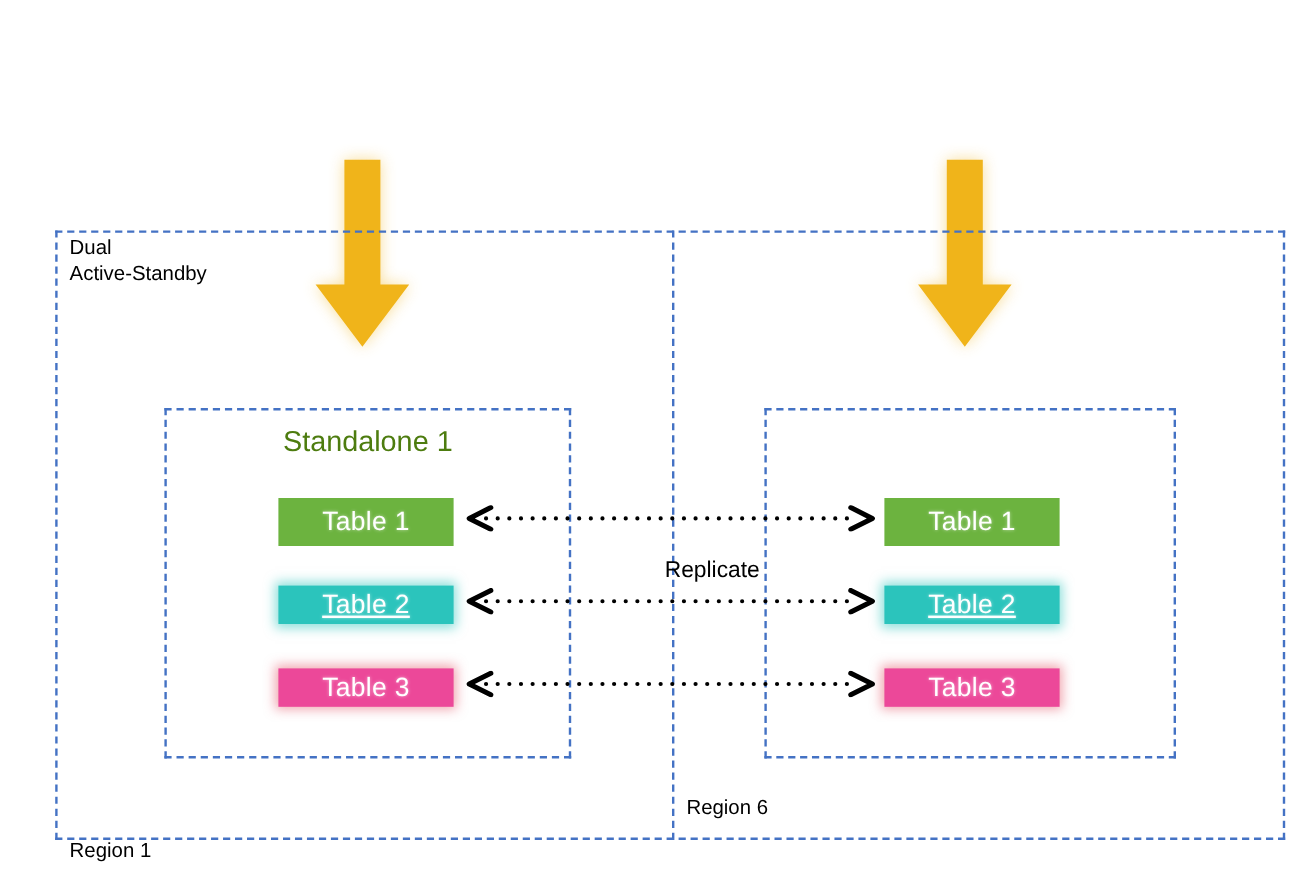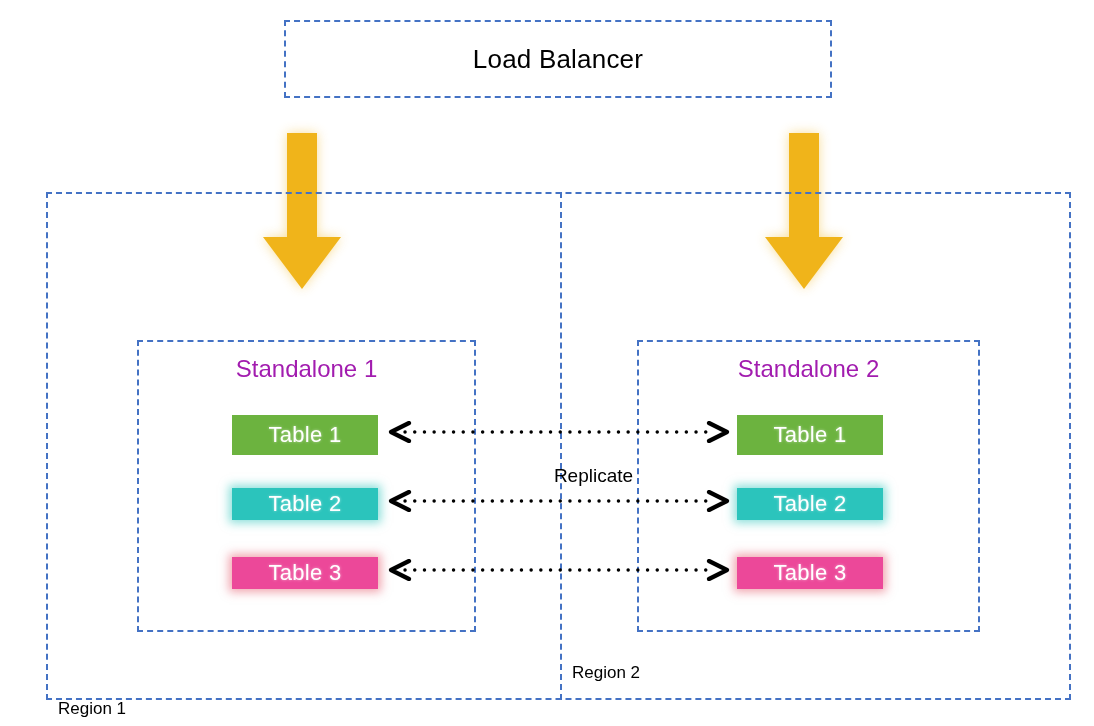--- a/index.html
+++ b/index.html
@@ -75,42 +75,42 @@
   
   #standalone-1 { left: 137px; top: 340px; width: 339px; height: 292px; }
   #standalone-2 { left: 637px; top: 340px; width: 343px; height: 292px; }
   .standalone-title {
     position: absolute;
     top: 13px;
     left: 0;
     width: 100%;
     text-align: center;
     font-size: 24px;
-    color: #a21caf;
+    color: #4d7c0f;
   }
 
   
   .table-chip {
     position: absolute;
     box-sizing: border-box;
     display: flex;
     align-items: center;
     justify-content: center;
     color: #ffffff;
     font-size: 22px;
     letter-spacing: 0.3px;
     text-shadow: 0 0 3px rgba(255,255,255,0.55);
   }
   .chip-plain { height: 40px; }
   .chip-glow  { height: 32px; }
   .chip-glow.c-teal { box-shadow: 0 0 9px 3px rgba(43,196,188,0.55); }
   .chip-glow.c-red  { box-shadow: 0 0 9px 3px rgba(227,74,94,0.50); }
 
   .c-green { background: #6CB33F; }
-  .c-teal  { background: #2BC4BC; }
+  .c-teal  { background: #2BC4BC; text-decoration: underline; }
   .c-red   { background: #ec4899; }
 
   
   .s1 .table-chip { right: 96px; width: 146px; }
   
   .s2 .table-chip { left: 98px; width: 146px; }
 
   .row-1 { top: 73px; text-align: center; }
   .row-2 { top: 146px; }
   .row-3 { top: 215px; }
@@ -147,49 +147,47 @@
     filter: drop-shadow(0 0 6px rgba(240,180,26,0.45));
   }
   #traffic-arrow-1 { left: 261px; top: 133px; }
   #traffic-arrow-2 { left: 763px; top: 133px; }
 </style>
 </head>
 <body>
 
 <div id="canvas">
 
-  <div class="dashed-box" id="load-balancer">
-    <span class="lb-label">Load Balancer</span>
-  </div>
 
   <svg class="traffic-arrow" id="traffic-arrow-1" viewBox="0 0 82 158">
     <polygon points="26,0 56,0 56,104 80,104 41,156 2,104 26,104" fill="#F0B41A"></polygon>
   </svg>
   <svg class="traffic-arrow" id="traffic-arrow-2" viewBox="0 0 82 158">
     <polygon points="26,0 56,0 56,104 80,104 41,156 2,104 26,104" fill="#F0B41A"></polygon>
   </svg>
 
   <div class="dashed-box" id="dual-region"></div>
   <div id="region-divider"></div>
 
+  <div class="corner-label" id="dual-label">Dual
+Active-Standby</div>
 
   <div class="corner-label" id="region1-label">Region 1</div>
 
-  <div class="corner-label" id="region2-label">Region 2</div>
+  <div class="corner-label" id="region2-label">Region 6</div>
 
   <div class="dashed-box s1" id="standalone-1">
     <div class="standalone-title">Standalone 1</div>
 
     <div class="table-chip chip-plain c-green row-1">Table 1</div>
     <div class="table-chip chip-glow c-teal row-2">Table 2</div>
     <div class="table-chip chip-glow c-red row-3">Table 3</div>
   </div>
 
   <div class="dashed-box s2" id="standalone-2">
-    <div class="standalone-title">Standalone 2</div>
 
     <div class="table-chip chip-plain c-green row-1">Table 1</div>
     <div class="table-chip chip-glow c-teal row-2">Table 2</div>
     <div class="table-chip chip-glow c-red row-3">Table 3</div>
   </div>
 
   <svg class="replicate-arrow" id="arrow-row-1" viewBox="0 0 352 22">
     <line x1="22" y1="11" x2="330" y2="11" stroke="#000000" stroke-width="3.4" stroke-linecap="round" stroke-dasharray="0.1 9.6"></line>
     <polyline points="26,2 8,11 26,20" fill="none" stroke="#000000" stroke-width="4.2" stroke-linejoin="round" stroke-linecap="round"></polyline>
     <polyline points="326,2 344,11 326,20" fill="none" stroke="#000000" stroke-width="4.2" stroke-linejoin="round" stroke-linecap="round"></polyline>

